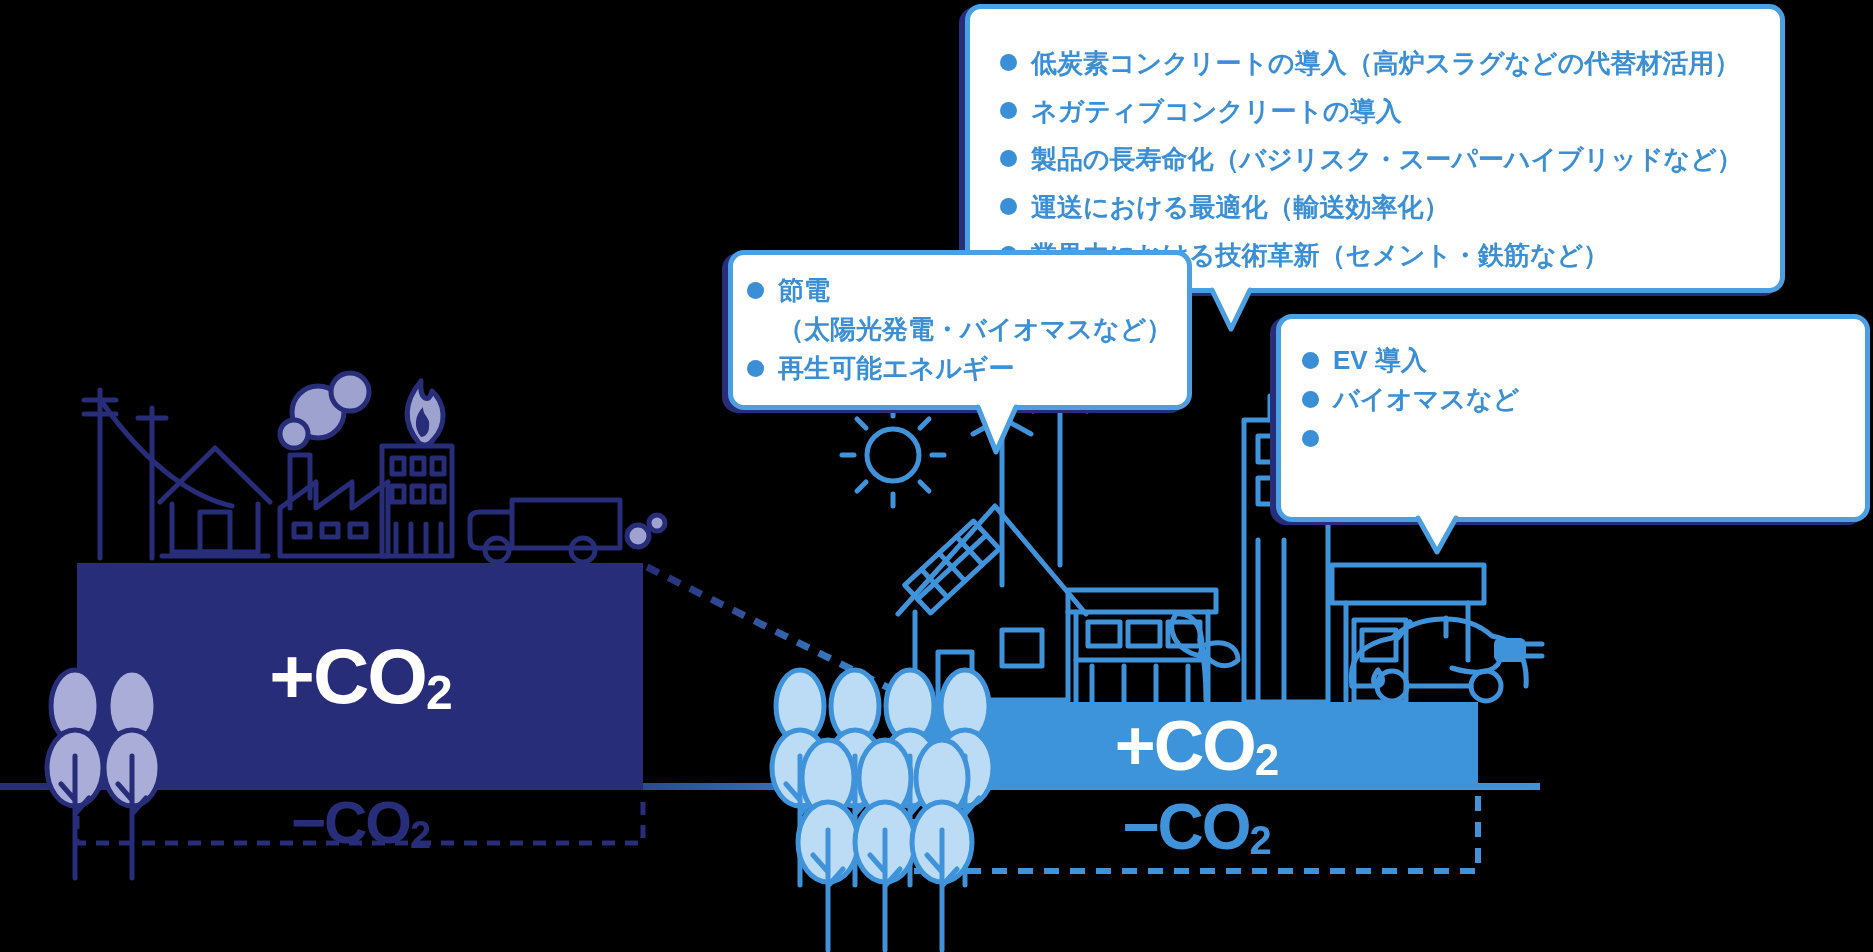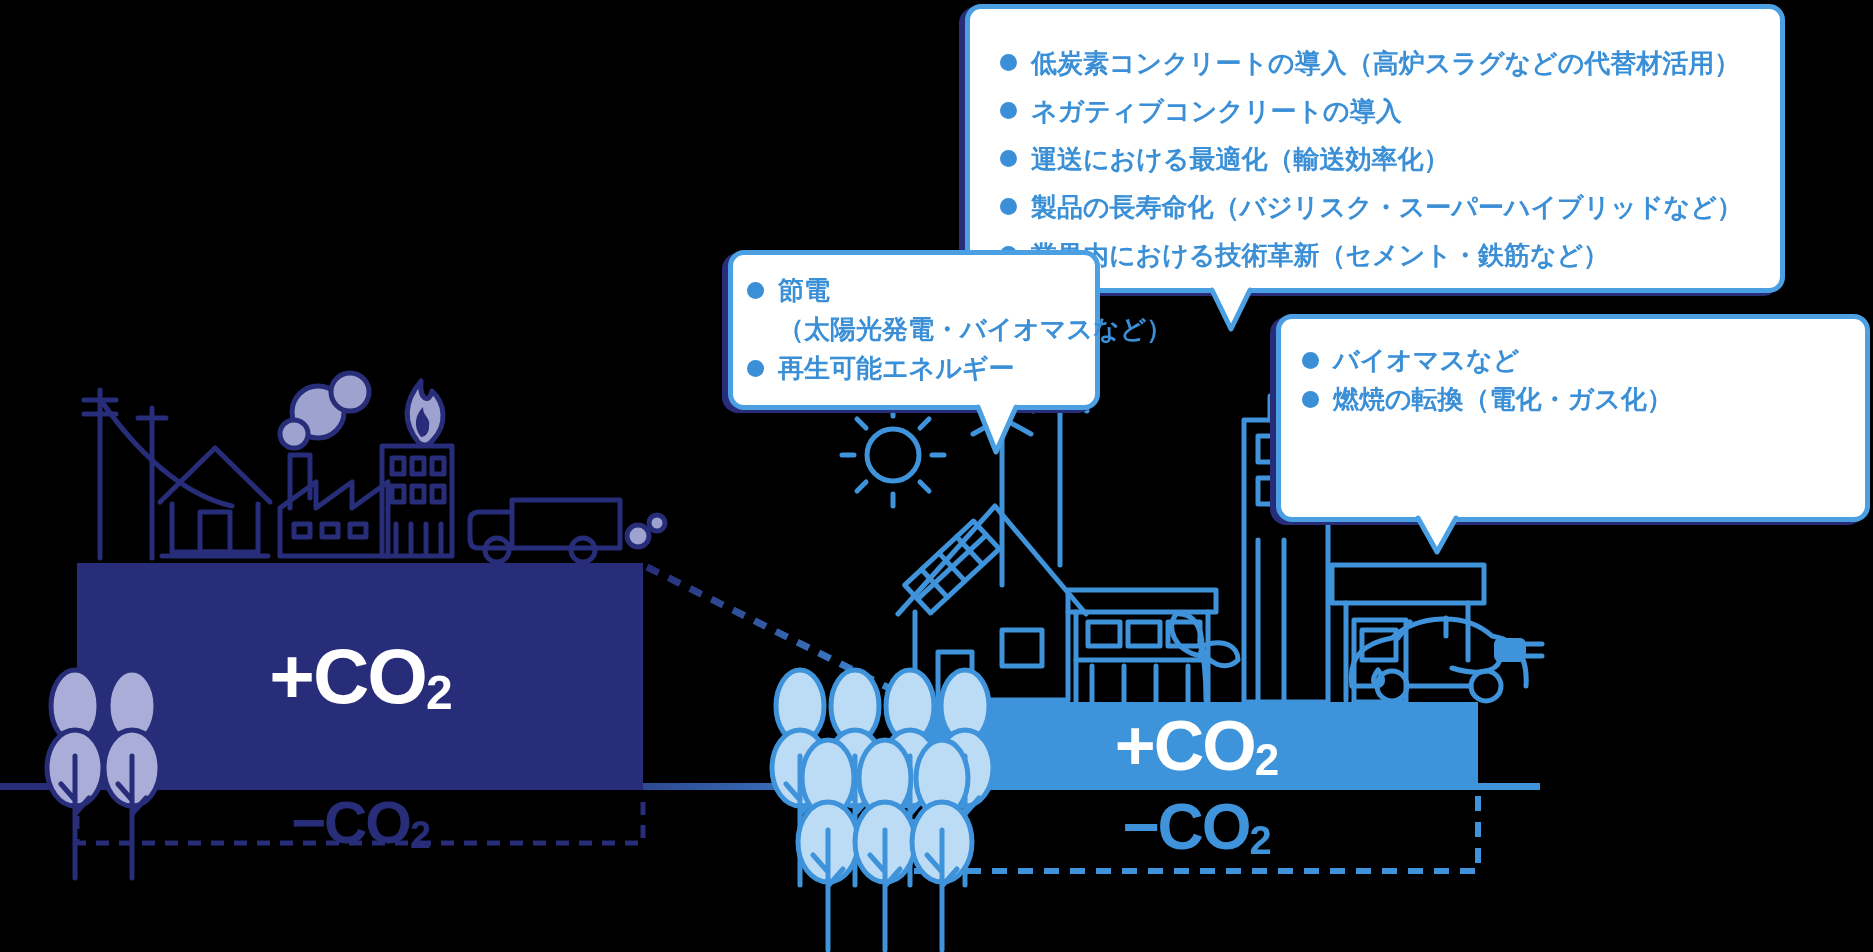--- a/index.html
+++ b/index.html
@@ -26,21 +26,21 @@
   .minus-before .sub{font-size:38px;}
   .minus-after{left:914px;top:790px;width:564px;height:84px;}
   .minus-after .co2line{font-size:64px;color:#3f93db;}
   .minus-after .sub{font-size:40px;}
 
   
   .callout{position:absolute;z-index:4;box-sizing:border-box;background:#fff;
            border:5px solid #4aa0e2;border-radius:16px;box-shadow:-6px 3px 0 #272d78;
            color:#3a8fd6;font-size:26px;line-height:39px;font-weight:bold;}
   .callout-top{left:965px;top:4px;width:820px;height:289px;padding:30px 20px 1px 30px;line-height:48px;}
-  .callout-left{left:728px;top:250px;width:372px;height:160px;padding:16px 10px 0 14px;}
+  .callout-left{left:728px;top:250px;width:464px;height:160px;padding:16px 10px 0 14px;}
   .callout-right{left:1276px;top:314px;width:594px;height:208px;padding:22px 10px 0 21px;}
   .row{display:flex;align-items:flex-start;}
   .bullet{flex:none;width:17px;height:17px;border-radius:50%;background:#3a8fd6;margin:11px 14px 0 0;}
   .callout-top .bullet{margin-top:15px;}
   .row.nobullet .bullet{visibility:hidden;}
   .rowtext{white-space:nowrap;}
 </style>
 </head>
 <body>
 
@@ -265,28 +265,28 @@
     <div class="row">
         <span class="bullet"></span>
         <span class="rowtext">低炭素コンクリートの導入（高炉スラグなどの代替材活用）</span>
       </div>
     <div class="row">
         <span class="bullet"></span>
         <span class="rowtext">ネガティブコンクリートの導入</span>
       </div>
     <div class="row">
         <span class="bullet"></span>
+        <span class="rowtext">製品の長寿命化（バジリスク・スーパーハイブリッドなど）</span>
+      </div>
+    <div class="row">
+        <span class="bullet"></span>
         <span class="rowtext">運送における最適化（輸送効率化）</span>
       </div>
     <div class="row">
         <span class="bullet"></span>
-        <span class="rowtext">製品の長寿命化（バジリスク・スーパーハイブリッドなど）</span>
-      </div>
-    <div class="row">
-        <span class="bullet"></span>
         <span class="rowtext">業界内における技術革新（セメント・鉄筋など）</span>
       </div>
   </div>
 
   <div class="callout callout-left">
     <div class="row">
         <span class="bullet"></span>
         <span class="rowtext">節電</span>
       </div>
     <div class="row nobullet">
@@ -295,25 +295,28 @@
       </div>
     <div class="row">
         <span class="bullet"></span>
         <span class="rowtext">再生可能エネルギー</span>
       </div>
   </div>
 
   <div class="callout callout-right">
     <div class="row">
         <span class="bullet"></span>
+        <span class="rowtext">EV 導入</span>
+      </div>
+    <div class="row">
+        <span class="bullet"></span>
         <span class="rowtext">バイオマスなど</span>
       </div>
     <div class="row">
         <span class="bullet"></span>
-        <span class="rowtext">燃焼の転換（電化・ガス化）</span>
       </div>
   </div>
 
   <svg class="layer z5" viewBox="0 0 1873 952" width="1873" height="952">
     <g>
       <rect x="1211" y="283" width="40" height="11" fill="#fff"></rect>
       <path d="M1212,290 L1231,329 L1250,290" fill="#fff" stroke="#4aa0e2" stroke-width="5" stroke-linejoin="round" stroke-linecap="round"></path>
     </g>
     <g>
       <rect x="977" y="400" width="38" height="10" fill="#fff"></rect>

